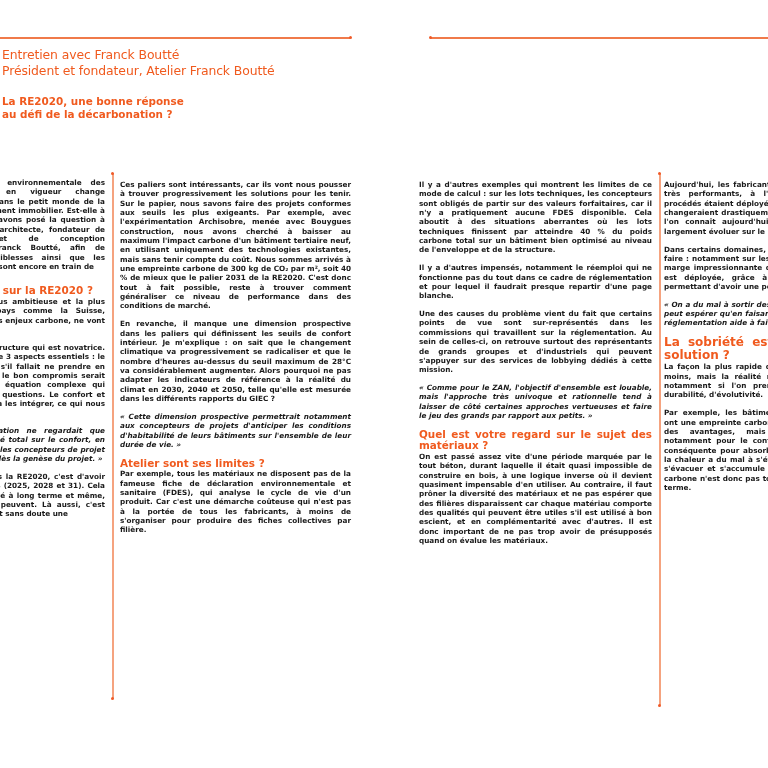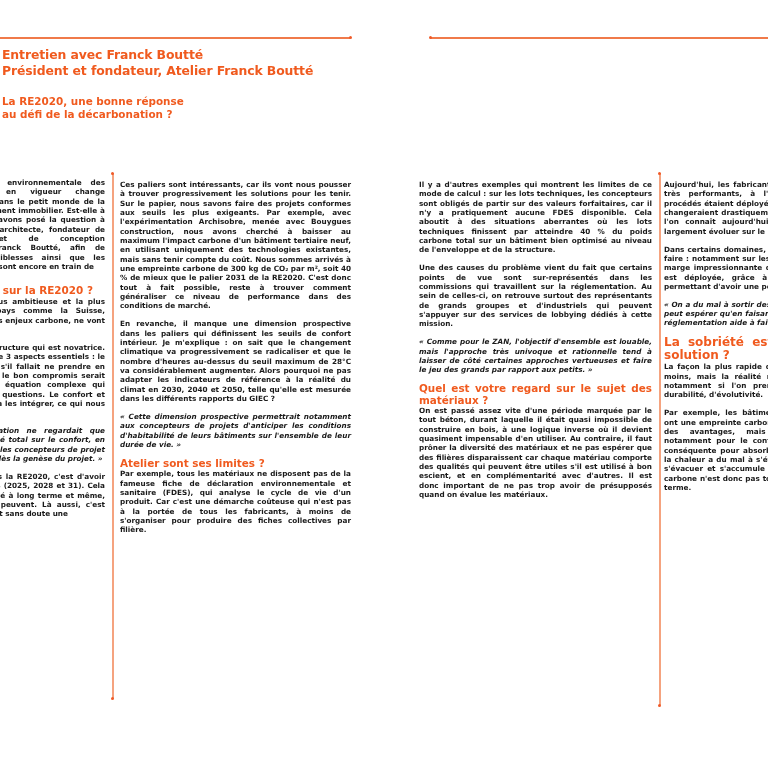--- a/index.html
+++ b/index.html
@@ -4,21 +4,21 @@
   <style>
     html, body { margin:0; padding:0; }
     body { width:768px; height:768px; overflow:hidden; background:#ffffff; position:relative;
       font-family:"DejaVu Sans", sans-serif; color:#1a1a1a; }
     .page { position:absolute; top:0; height:768px; overflow:hidden; }
     .page-left { left:0; width:384px; }
     .page-right { left:384px; width:384px; }
     .top-rule { position:absolute; top:37px; height:1.5px; background:#f07a4a; }
     .rule-dot { position:absolute; width:3px; height:3px; border-radius:50%; background:#f05a28; }
     .col-rule { position:absolute; width:1.5px; background:#f5a37f; }
-    .hdr { position:absolute; left:2px; top:47px; color:#f05a1e; font-weight:bold;
+    .hdr { position:absolute; left:2px; top:47px; color:#f05a1e; font-weight:normal;
       font-size:12.4px; line-height:15.5px; letter-spacing:-0.1px; white-space:nowrap; }
     .intro-q { position:absolute; left:2px; top:95px; color:#f05a1e; font-weight:bold;
       font-size:10.4px; line-height:12.6px; white-space:nowrap; }
     .col { position:absolute; font-size:7.25px; line-height:9.35px; font-weight:600; text-align:justify; }
     .col p { margin:0 0 8.5px 0; }
     .col .quote { font-style:italic; font-weight:bold; }
     .col h3 { margin:0; color:#f05a1e; font-weight:bold; font-size:10.4px; line-height:11.5px; }
     .colA { left:-127px; top:178px; width:232px; }
     .colB { left:120px; top:180px; width:231px; }
     .colC { left:35px; top:180px; width:233px; }
@@ -61,20 +61,21 @@
     <p>Par exemple, tous les matériaux ne disposent pas de la fameuse fiche de déclaration environnementale et sanitaire (FDES), qui analyse le cycle de vie d'un produit. Car c'est une démarche coûteuse qui n'est pas à la portée de tous les fabricants, à moins de s'organiser pour produire des fiches collectives par filière.</p>
   </div>
 </div>
 
 <div class="page page-right">
   <div class="top-rule" style="left:46px;width:338px;"></div>
   <div class="rule-dot" style="left:45px;top:36px;"></div>
 
   <div class="col colC">
     <p>Il y a d'autres exemples qui montrent les limites de ce mode de calcul : sur les lots techniques, les concepteurs sont obligés de partir sur des valeurs forfaitaires, car il n'y a pratiquement aucune FDES disponible. Cela aboutit à des situations aberrantes où les lots techniques finissent par atteindre 40 % du poids carbone total sur un bâtiment bien optimisé au niveau de l'enveloppe et de la structure.</p>
+    <p>Il y a d'autres impensés, notamment le réemploi qui ne fonctionne pas du tout dans ce cadre de réglementation et pour lequel il faudrait presque repartir d'une page blanche.</p>
     <p>Une des causes du problème vient du fait que certains points de vue sont sur-représentés dans les commissions qui travaillent sur la réglementation. Au sein de celles-ci, on retrouve surtout des représentants de grands groupes et d'industriels qui peuvent s'appuyer sur des services de lobbying dédiés à cette mission.</p>
     <p class="quote">« Comme pour le ZAN, l'objectif d'ensemble est louable, mais l'approche très univoque et rationnelle tend à laisser de côté certaines approches vertueuses et faire le jeu des grands par rapport aux petits. »</p>
     <h3>Quel est votre regard sur le sujet des matériaux ?</h3>
     <p>On est passé assez vite d'une période marquée par le tout béton, durant laquelle il était quasi impossible de construire en bois, à une logique inverse où il devient quasiment impensable d'en utiliser. Au contraire, il faut prôner la diversité des matériaux et ne pas espérer que des filières disparaissent car chaque matériau comporte des qualités qui peuvent être utiles s'il est utilisé à bon escient, et en complémentarité avec d'autres. Il est donc important de ne pas trop avoir de présupposés quand on évalue les matériaux.</p>
   </div>
 
   <div class="col-rule" style="left:275px;top:173px;height:532px;"></div>
   <div class="rule-dot" style="left:274px;top:172px;"></div>
   <div class="rule-dot" style="left:274px;top:704px;"></div>
 

